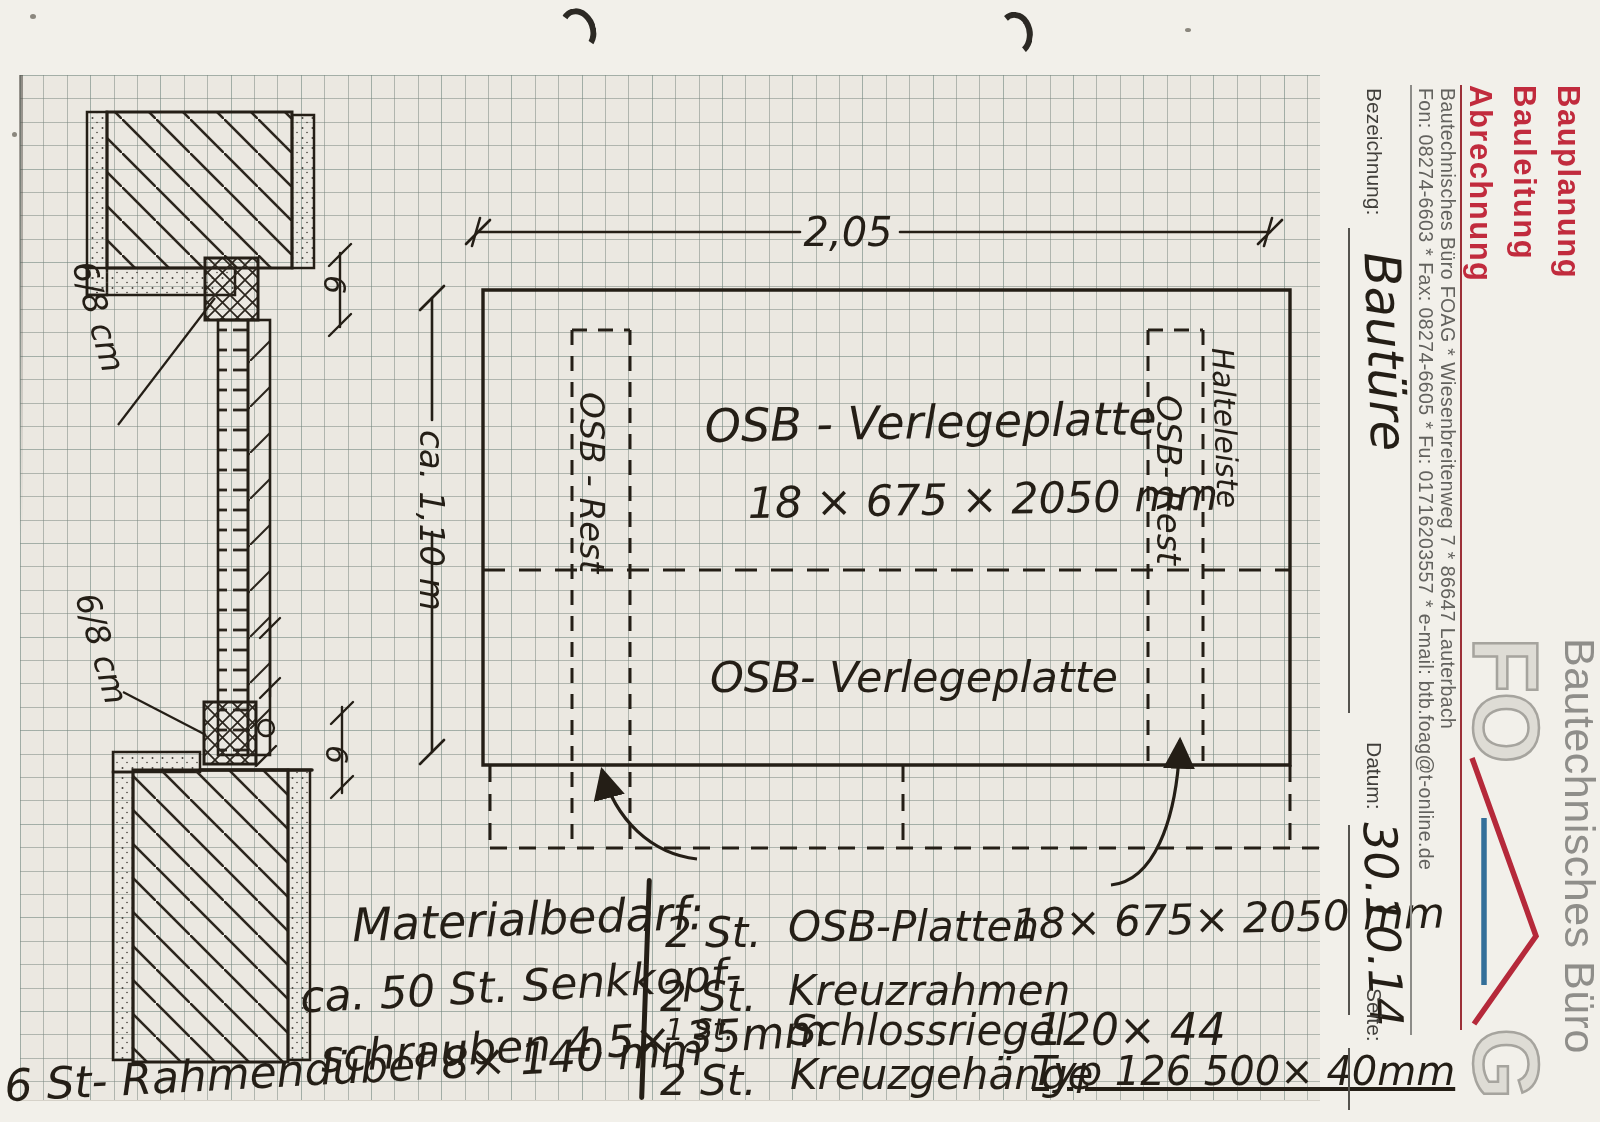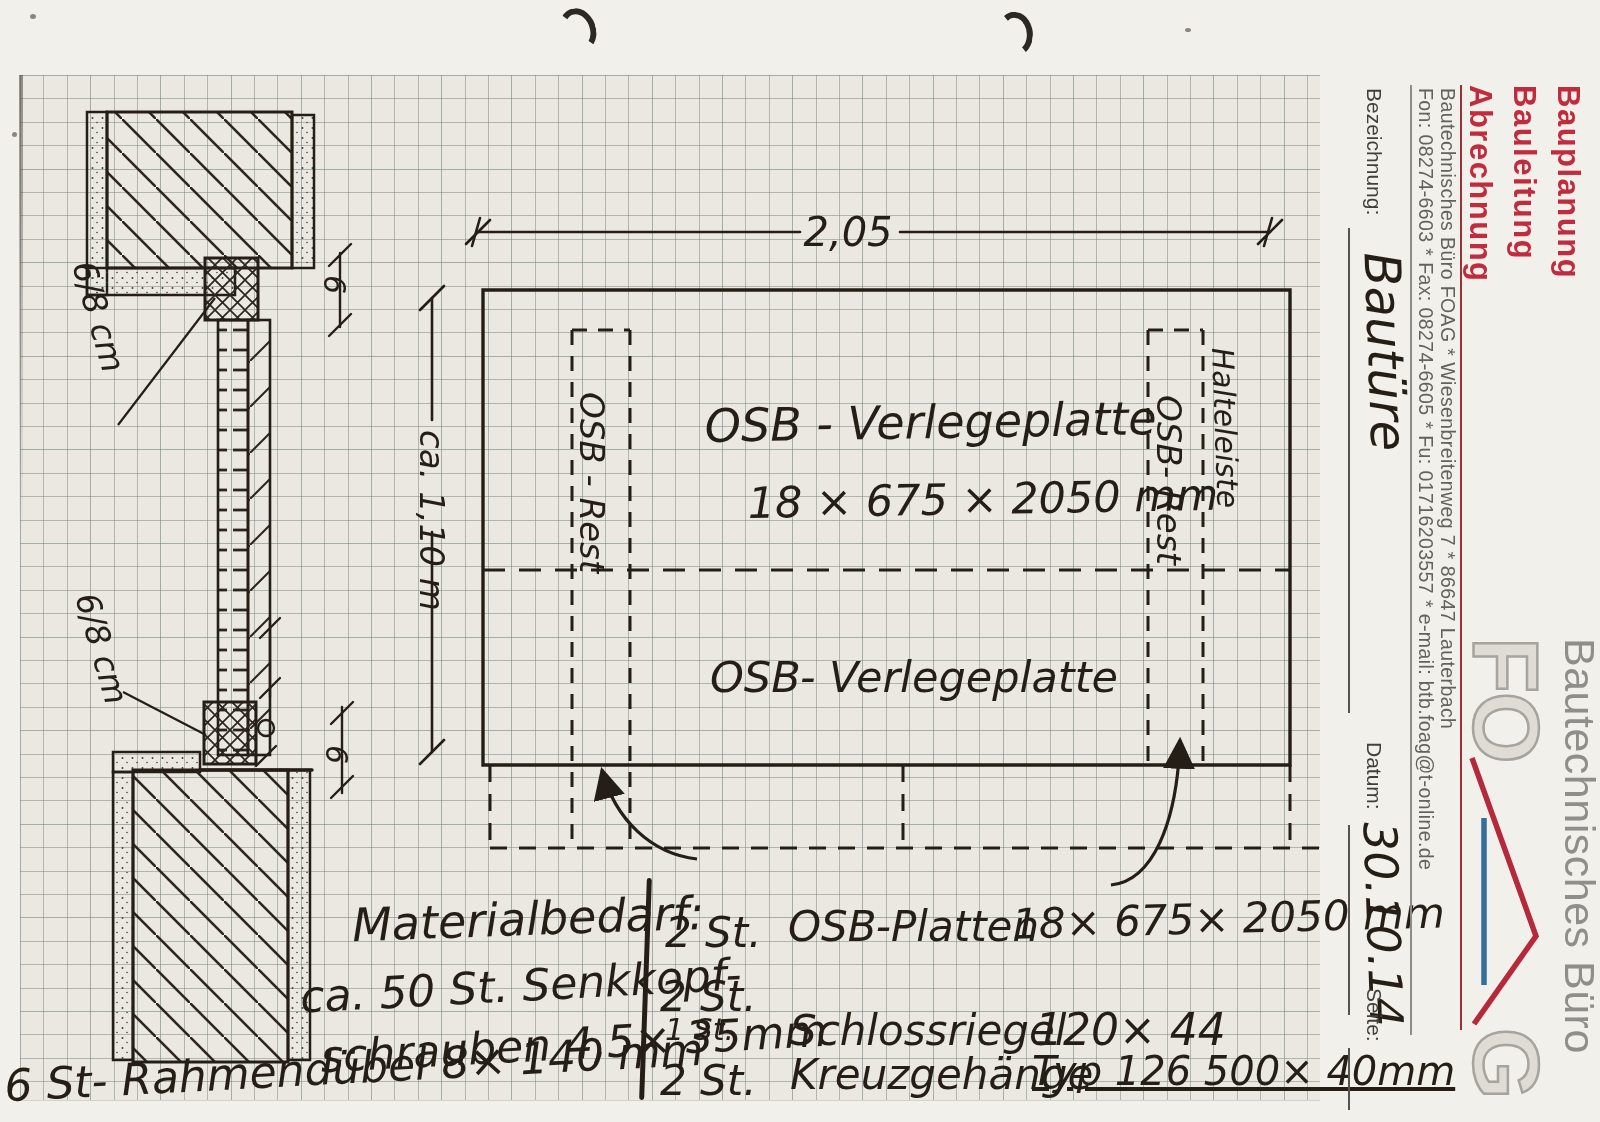--- a/index.html
+++ b/index.html
@@ -177,20 +177,21 @@
   <div class="abs hw" style="left:352px;top:892px;font-size:46px;transform:rotate(-2deg);">Materialbedarf:</div>
   <div class="abs" style="left:643px;top:878px;width:4.5px;height:222px;background:#241e16;transform:rotate(2deg);border-radius:3px;"></div>
 
   <div class="abs hw" style="left:665px;top:908px;font-size:42px;">
     <span>2 St.</span></div>
   <div class="abs hw" style="left:788px;top:902px;font-size:42px;">OSB-Platten</div>
   <div class="abs hw" style="left:1012px;top:894px;font-size:42px;transform:rotate(-1.5deg);">18× 675× 2050 mm</div>
 
   <div class="abs hw" style="left:660px;top:972px;font-size:42px;">
     <span>2 St.</span></div>
+  <div class="abs hw" style="left:788px;top:966px;font-size:42px;">Kreuzrahmen</div>
 
   <div class="abs hw" style="left:665px;top:1012px;font-size:30px;">
     <span>1 St.</span></div>
   <div class="abs hw" style="left:790px;top:1006px;font-size:42px;">Schlossriegel</div>
   <div class="abs hw" style="left:1035px;top:1004px;font-size:44px;">120× 44</div>
 
   <div class="abs hw" style="left:660px;top:1056px;font-size:42px;">
     <span>2 St.</span></div>
   <div class="abs hw" style="left:790px;top:1050px;font-size:42px;text-align:right;">Kreuzgehänge</div>
   <div class="abs hw" style="left:1032px;top:1048px;font-size:40px;text-decoration:underline;">Typ 126  500× 40mm</div>

